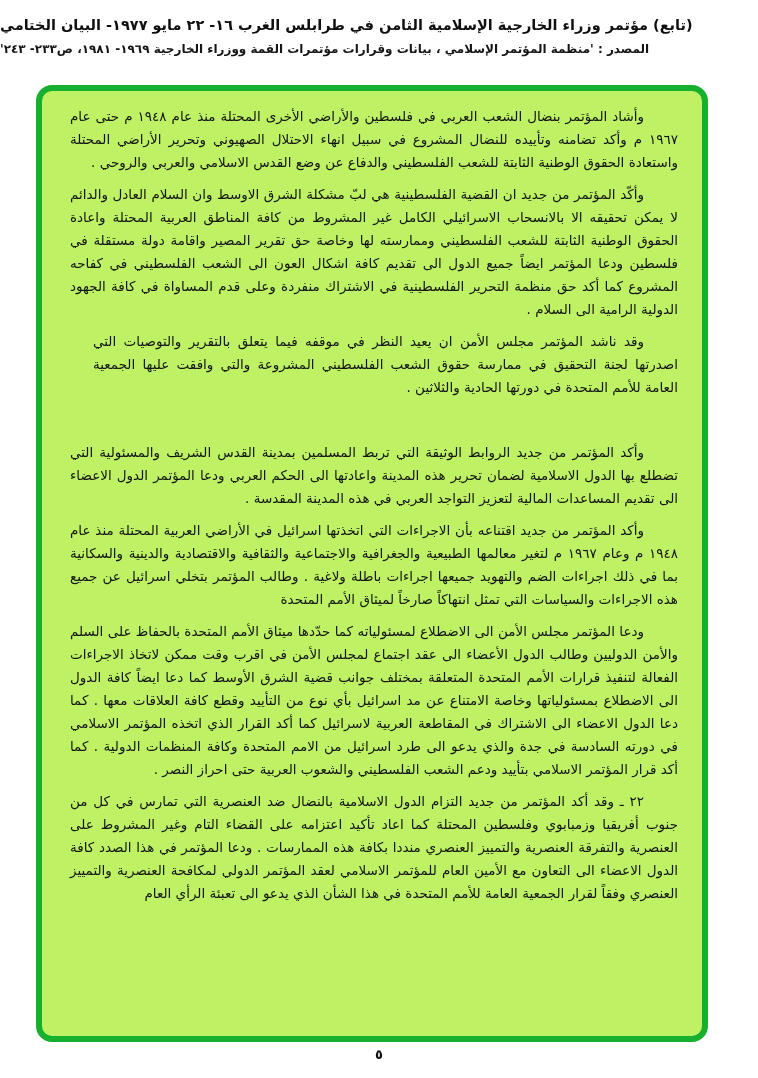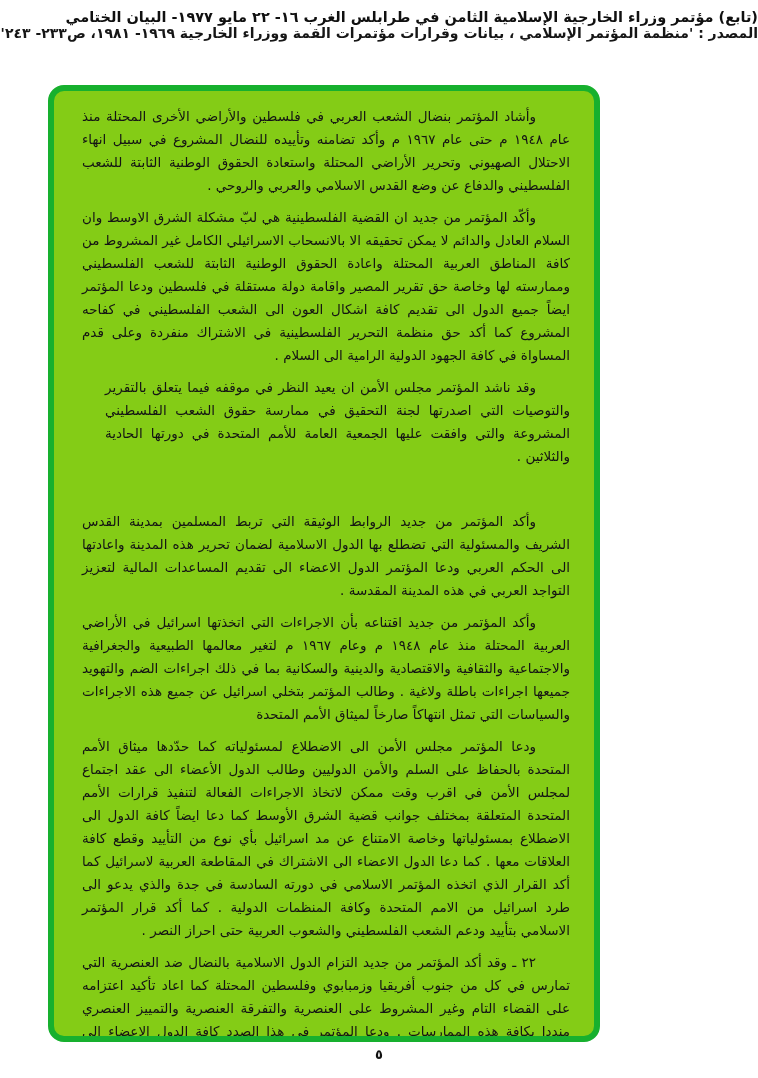--- a/index.html
+++ b/index.html
@@ -10,48 +10,49 @@
   .page {
     position: relative;
     width: 758px;
     height: 1078px;
     background: #ffffff;
     font-family: "DejaVu Sans", sans-serif;
     overflow: hidden;
   }
   .header {
     direction: rtl;
-    text-align: right;
-    padding-top: 9px;
+    text-align: left;
+    padding-top: 17px;
     color: #101010;
   }
   .doc-title {
     font-weight: bold;
     font-size: 14.5px;
     letter-spacing: 0;
   }
   .doc-source {
     font-weight: bold;
-    font-size: 14px;
+    font-size: 12px;
+    margin-top: 9px;
     color: #161616;
   }
   .content-box {
     position: absolute;
-    left: 48px;
+    left: 36px;
     top: 85px;
-    width: 552px;
+    width: 672px;
     height: 957px;
     box-sizing: border-box;
     border: 6px solid #17b02e;
     border-radius: 16px;
     padding: 14px 24px 4px 28px;
     direction: rtl;
     text-align: justify;
     overflow: hidden;
-    background: #84cc16;
+    background: #bef264;
   }
   .para {
     margin: 0 0 9px 0;
     font-size: 13.5px;
     line-height: 23px;
     text-indent: 34px;
     color: #141414;
   }
   .page-number {
     position: absolute;

